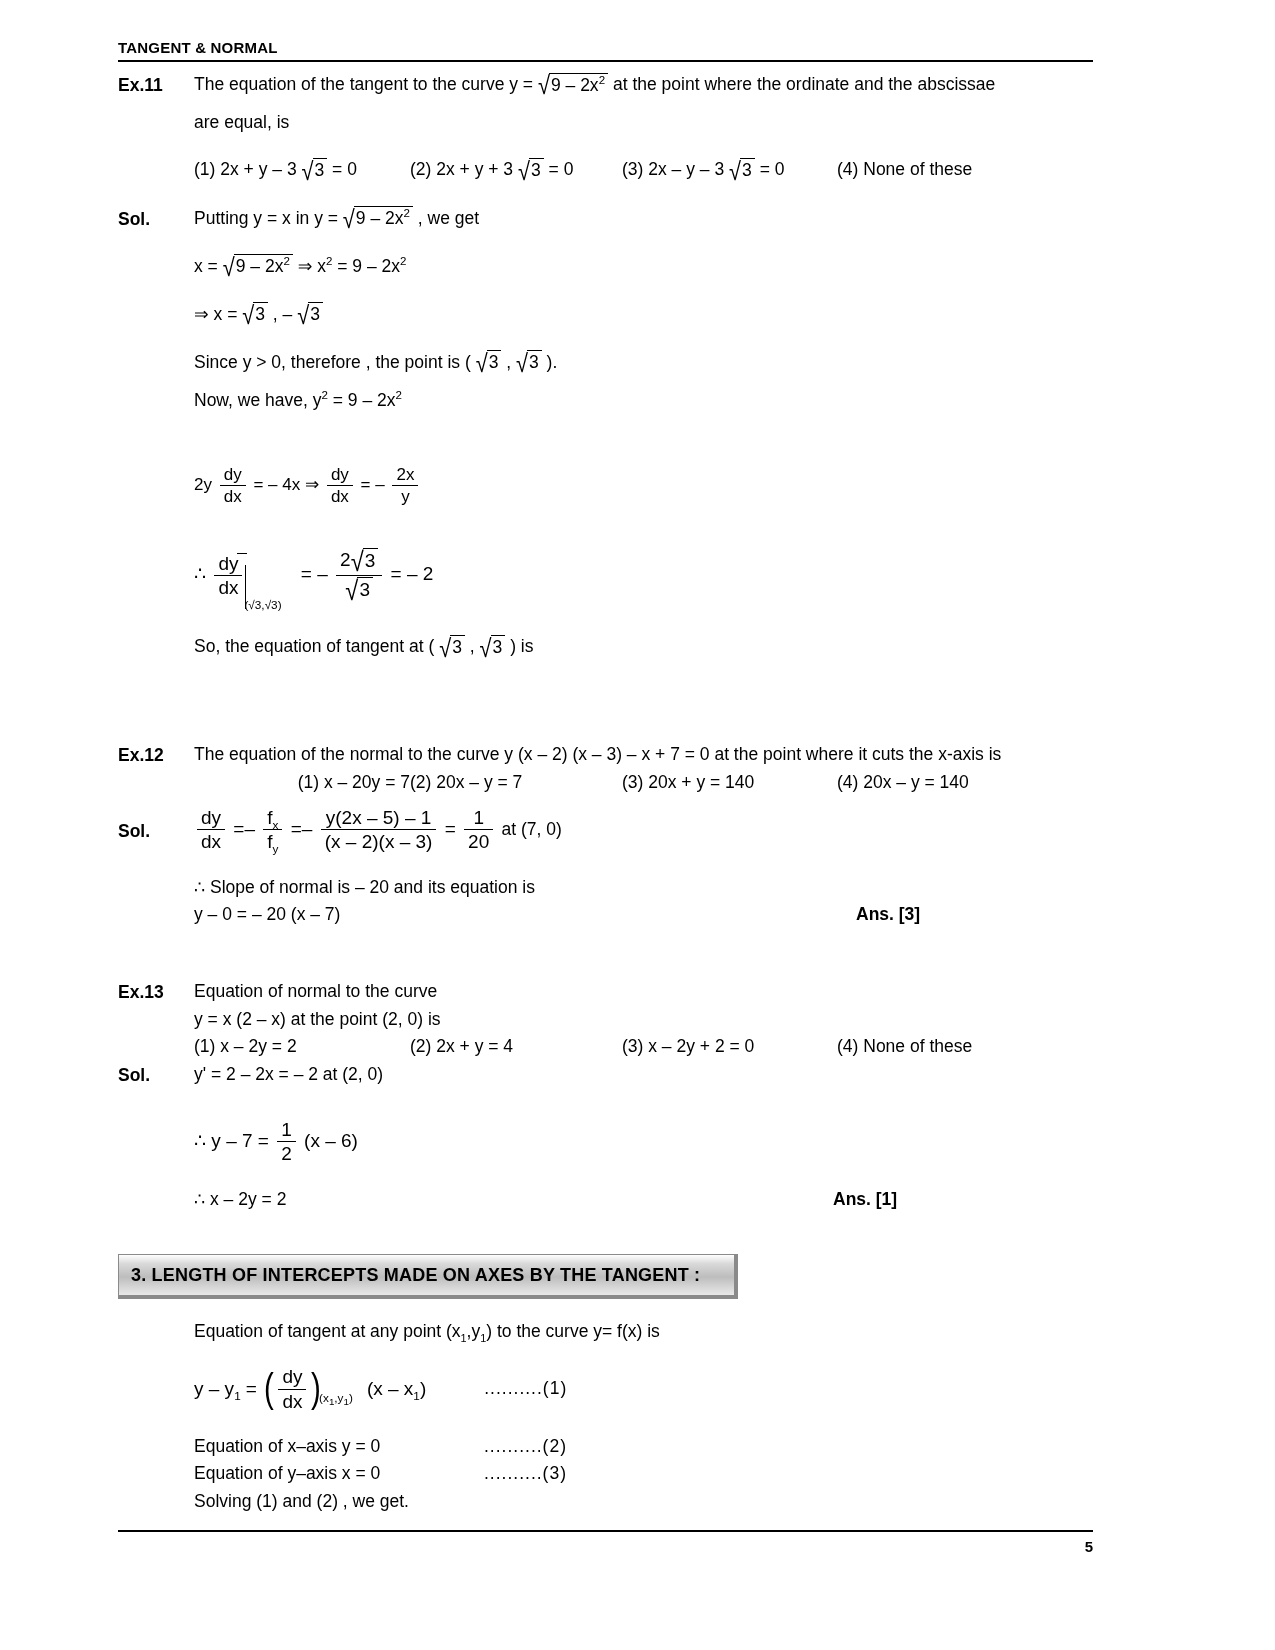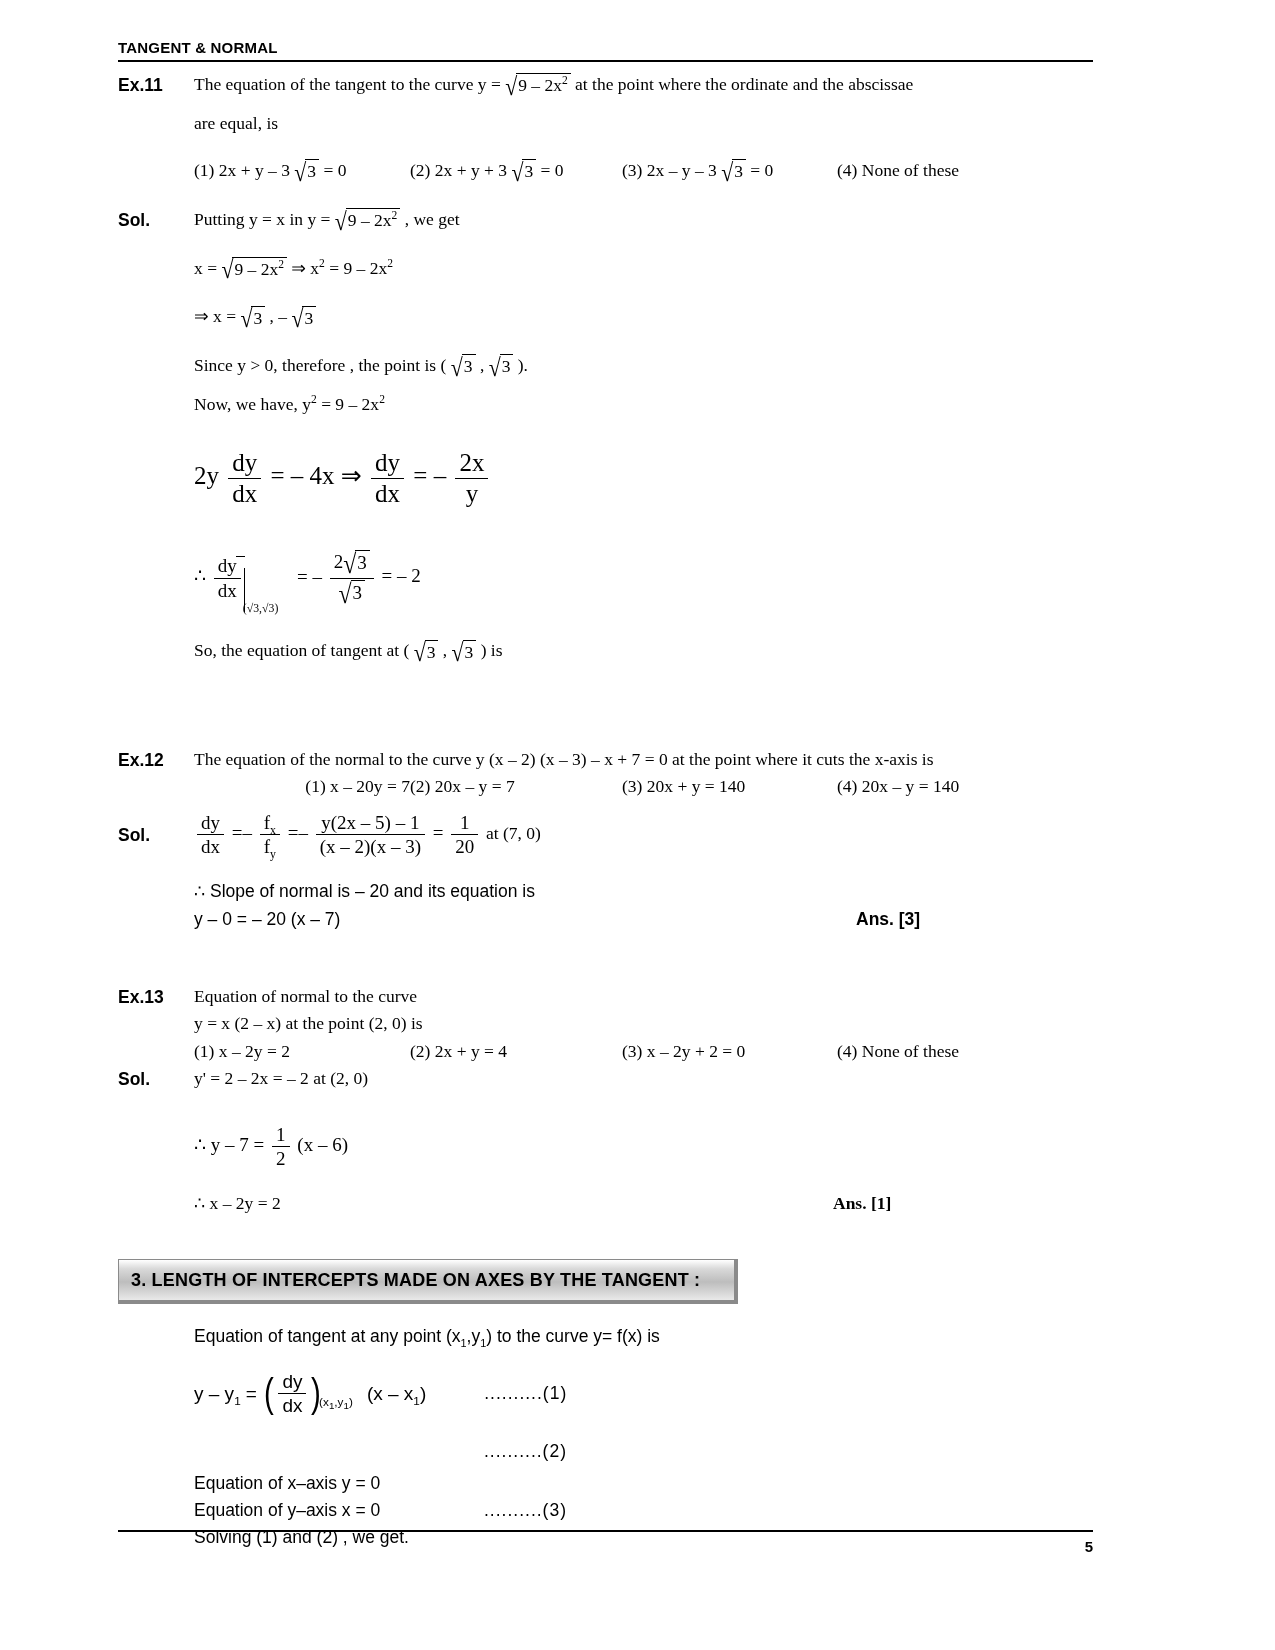--- a/index.html
+++ b/index.html
@@ -64,21 +64,21 @@
   }
 
   .row { display: flex; align-items: flex-start; }
   .lbl {
     width: 76px;
     flex: 0 0 76px;
     font-weight: bold;
     font-size: 17.5px;
     padding-top: 1px;
   }
-  .body { flex: 1 1 auto; font-family: Liberation Serif, serif; }
+  .body { flex: 1 1 auto; }
   .indent { margin-left: 76px; }
 
   .line { margin: 0 0 2px 0; }
   .gap-sm { height: 10px; }
   .gap-md { height: 20px; }
   .gap-lg { height: 30px; }
 
   
   .m { white-space: nowrap; display: inline-block; vertical-align: middle; }
   sup.exp { font-size: 0.66em; vertical-align: super; line-height: 0; }
@@ -253,21 +253,21 @@
           <span>).</span>
         </div>
         <div class="gap-sm"></div>
         <div class="line">
           <span>Now, we have, y</span><sup class="exp">2</sup>
           <span>= 9 – 2x</span><sup class="exp">2</sup>
         </div>
 
         <div class="gap-lg"></div>
 
-        <div class="line" style="font-size:25px;">
+        <div class="line" style="font-size:17px;margin-top:20px;">
           <span>2y</span>
           <span class="frac big">
             <span class="num">dy</span>
             <span class="den">dx</span>
           </span>
           <span>= – 4x ⇒</span>
           <span class="frac big">
             <span class="num">dy</span>
             <span class="den">dx</span>
           </span>
@@ -428,21 +428,21 @@
         </span>
         <span class="bigparen">)</span>
         <span class="evalsub" style="top:0.85em; left:-4px;"><span>(x</span><sub>1</sub><span>,y</span><sub>1</sub><span>)</span></span>
         <span style="margin-left:10px;"><span>(x – x</span><sub class="sb">1</sub><span>)</span></span>
         <span class="dots" style="margin-left:58px; font-size:17.5px;">..........(1)</span>
       </div>
 
       <div class="gap-md"></div>
 
       <div class="line" style="display:flex;">
-        <span style="width:290px;display:inline-block;margin-top:32px;">Equation of x–axis   y = 0</span>
+        <span style="width:290px;display:inline-block;">Equation of x–axis   y = 0</span>
         <span class="dots">..........(2)</span>
       </div>
       <div class="line" style="display:flex;">
         <span style="width:290px;display:inline-block;">Equation of y–axis   x = 0</span>
         <span class="dots">..........(3)</span>
       </div>
       <div class="line">Solving (1) and (2) , we get.</div>
     </div>
 
   </div>

